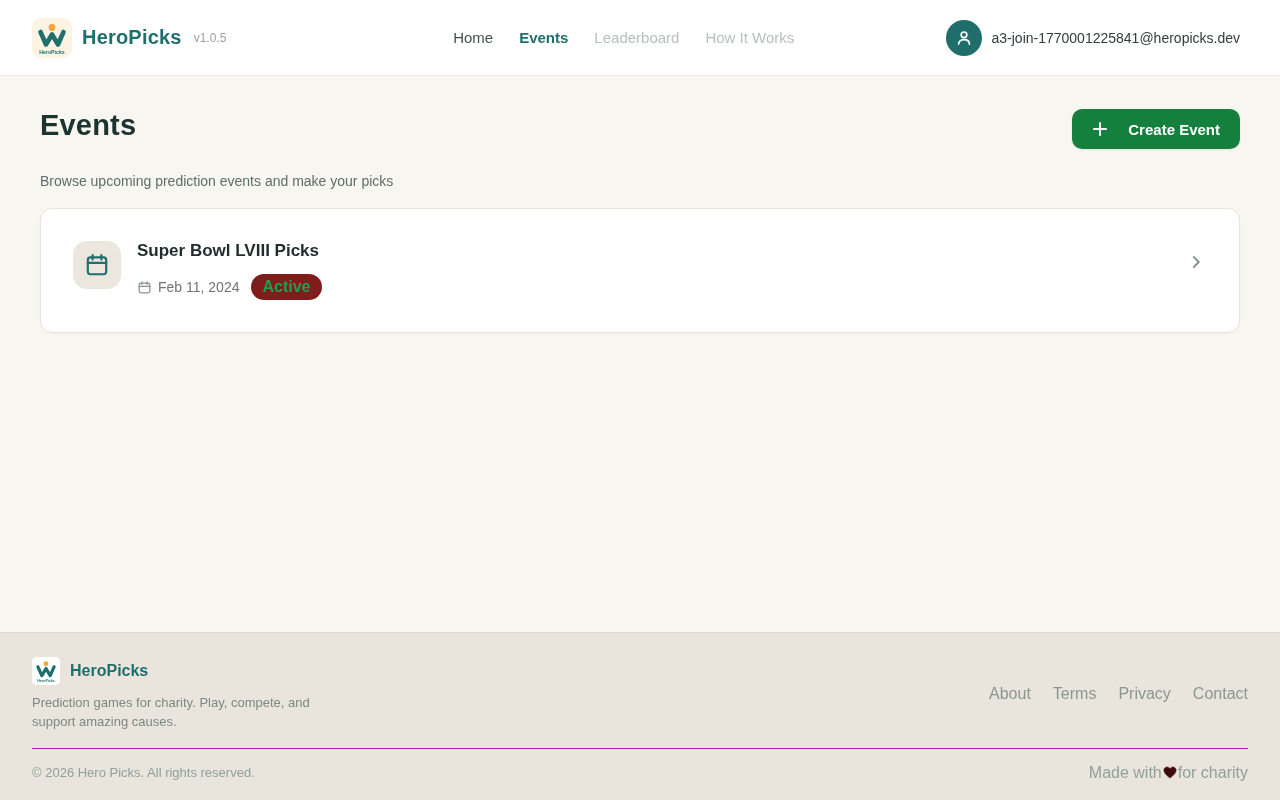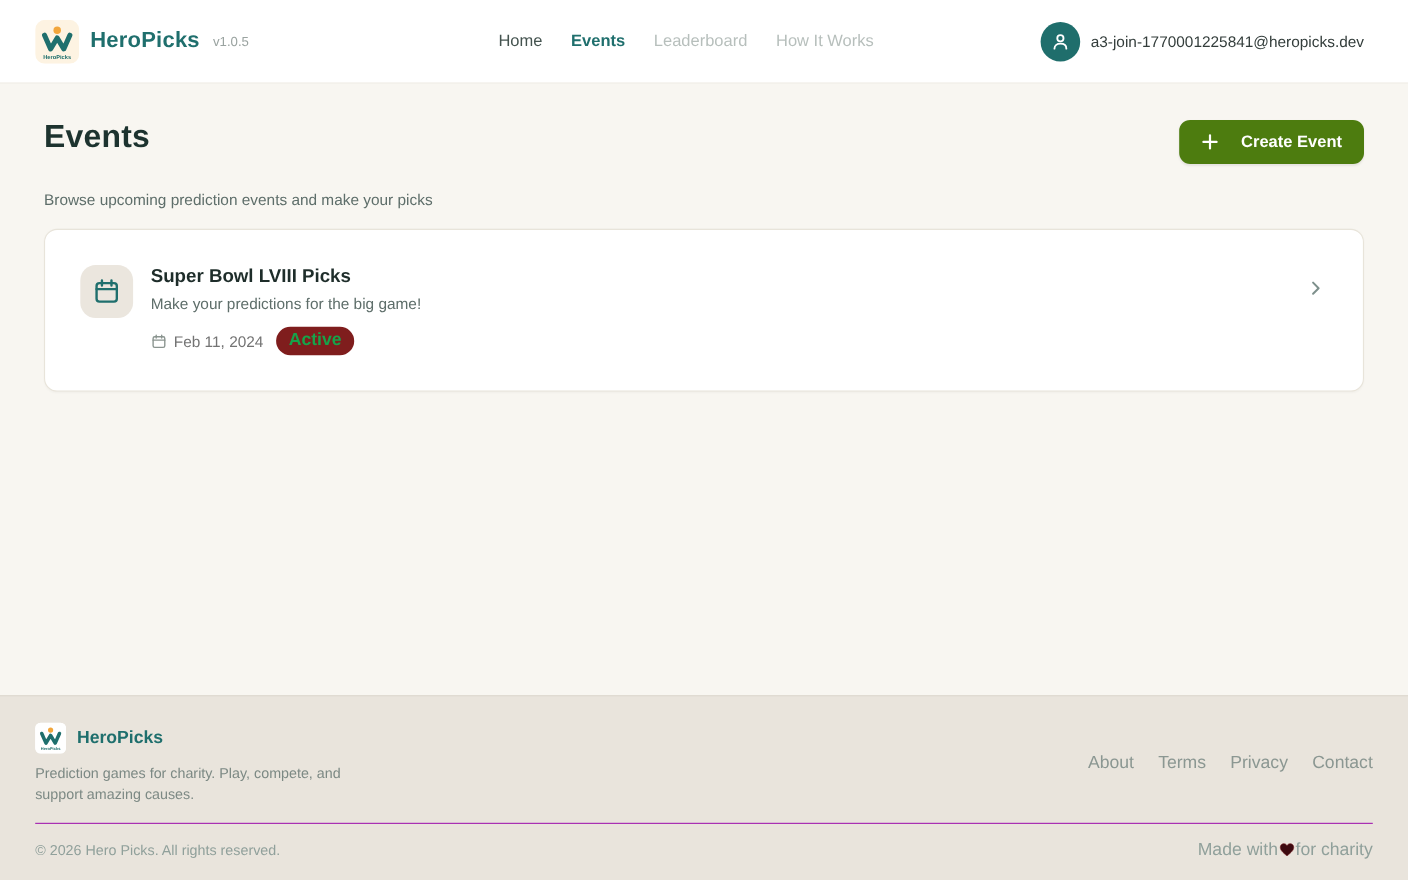--- a/index.html
+++ b/index.html
@@ -40,21 +40,21 @@
   .user-email { font-size: 14px; color: #333d3b; }
 
   
   .main-area { flex: 1; padding: 33px 40px 0 40px; }
   .page-head-row { display: flex; justify-content: space-between; align-items: flex-start; }
   .page-title { font-size: 29px; font-weight: bold; color: #1d332f; letter-spacing: .2px; }
   .page-subtitle { font-size: 14px; color: #5e6e6a; margin-top: 24px; }
 
   .create-btn {
     display: flex; align-items: center; gap: 20px;
-    background: #4d7c0f; color: #ffffff;
+    background: #15803d; color: #ffffff;
     border: none; border-radius: 10px;
     height: 40px; padding: 0 20px;
     font-size: 15px; font-weight: bold;
     font-family: "Liberation Sans", sans-serif;
     cursor: pointer;
     box-shadow: 0 1px 2px rgba(0,0,0,.08);
   }
 
   .event-card {
     margin-top: 19px;
@@ -158,21 +158,20 @@
 
   <div class="event-card">
     <div class="event-icon-tile">
       <svg width="26" height="26" viewBox="0 0 24 24">
         <rect x="3.5" y="5" width="17" height="15.5" rx="2.4" fill="none" stroke="#1f6f6d" stroke-width="2"></rect>
         <path d="M8 2.8 V7 M16 2.8 V7 M3.5 10 H20.5" fill="none" stroke="#1f6f6d" stroke-width="2" stroke-linecap="round"></path>
       </svg>
     </div>
     <div class="event-body">
       <div class="event-title">Super Bowl LVIII Picks</div>
-      <div class="event-desc">Make your predictions for the big game!</div>
       <div class="event-meta">
         <span class="event-date">
           <svg width="15" height="15" viewBox="0 0 24 24">
             <rect x="3.5" y="5" width="17" height="15.5" rx="2.4" fill="none" stroke="#8a948f" stroke-width="2"></rect>
             <path d="M8 2.8 V7 M16 2.8 V7 M3.5 10 H20.5" fill="none" stroke="#8a948f" stroke-width="2" stroke-linecap="round"></path>
           </svg>
           <span>Feb 11, 2024</span>
         </span>
         <span class="status-badge">Active</span>
       </div>

